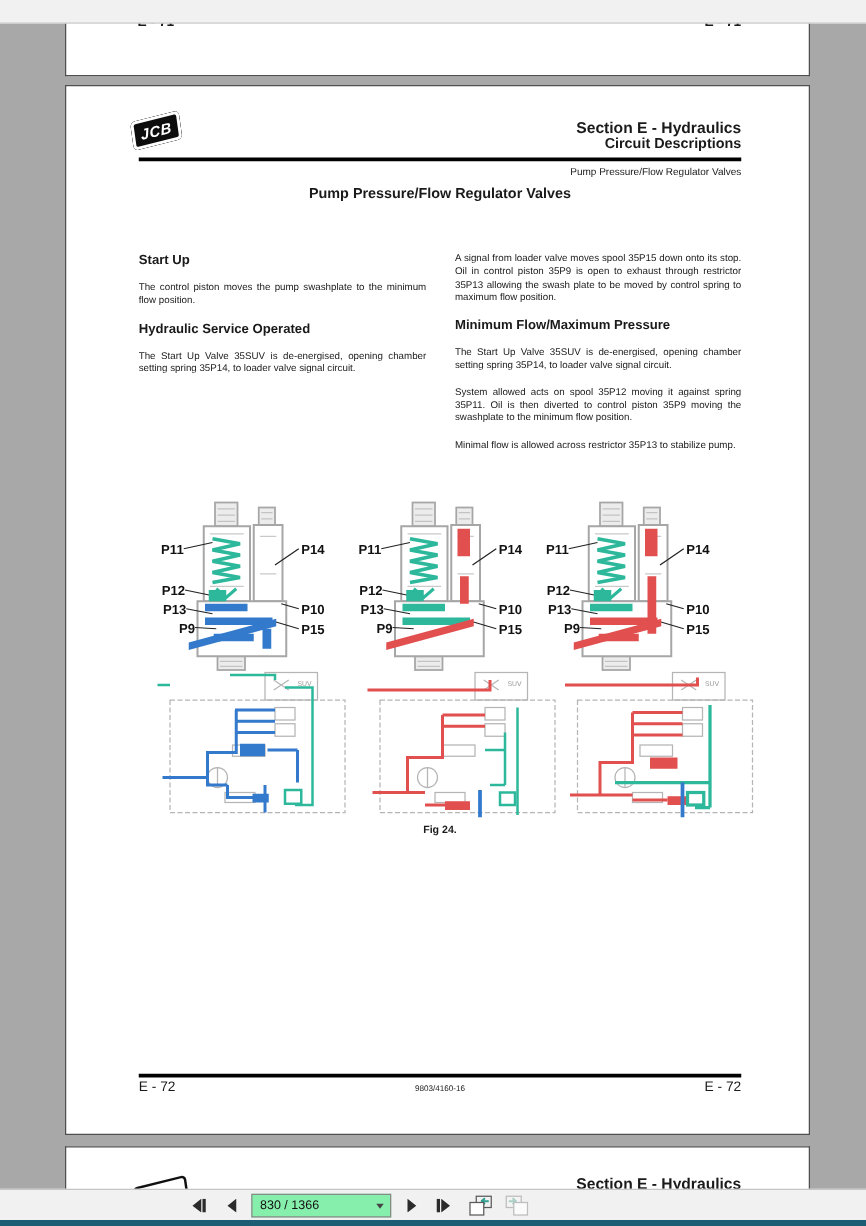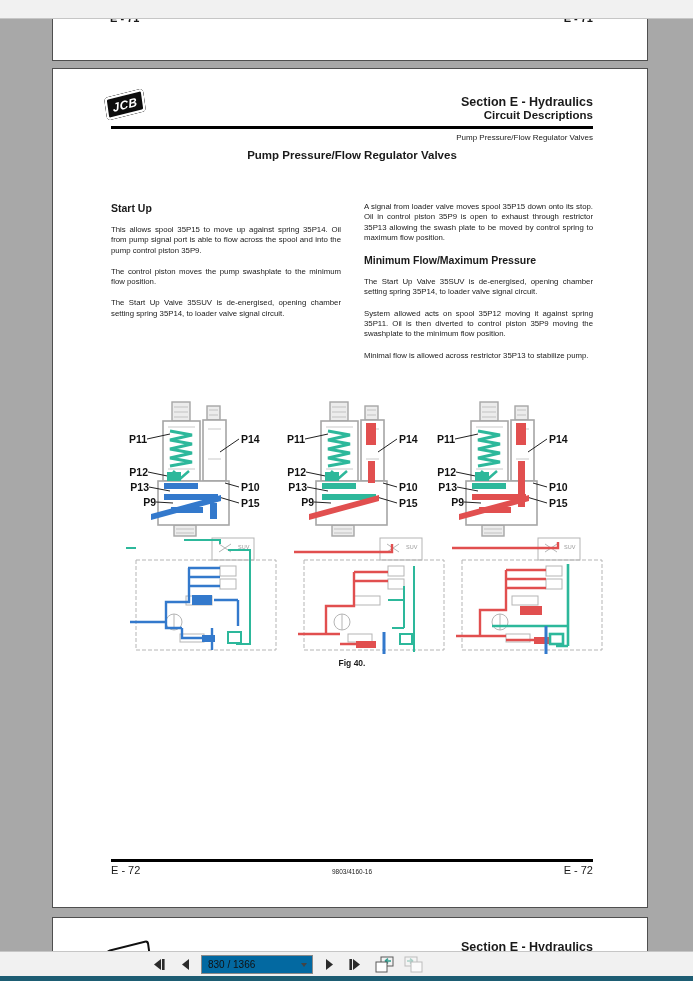--- a/index.html
+++ b/index.html
@@ -41,21 +41,21 @@
   .frule{position:absolute;left:58px;top:790px;width:482px;height:2.5px;background:#000;}
   .fnum{position:absolute;top:795px;font-weight:normal;font-size:11px;}
   .fnum.l{left:58px;} .fnum.r{right:54px;}
   .fdoc{position:absolute;left:58px;top:799px;width:482px;text-align:center;font-size:6.5px;}
   svg text{font-family:"Liberation Sans","DejaVu Sans",sans-serif;}
   
   .toolbar{position:absolute;left:0;top:951px;width:693px;height:25px;background:#f1f1f1;
            border-top:1px solid #c6c6c6;display:flex;align-items:center;}
   .tb-spacer{width:150px;}
   .tbtn{height:20px;display:flex;align-items:center;justify-content:center;background:transparent;border:none;padding:0 2px;cursor:default;}
-  .pagebox{display:flex;align-items:center;width:110px;height:17px;background:#0369a1;border:1px solid #8a8a8a;margin:0 8px;}
+  .pagebox{display:flex;align-items:center;width:110px;height:17px;background:#86efac;border:1px solid #8a8a8a;margin:0 8px;}
   .pagebox input{flex:1;min-width:0;border:none;outline:none;background:transparent;font-size:10px;
                  font-family:"Liberation Sans","DejaVu Sans",sans-serif;padding:0 0 0 6px;color:#111;}
   .caret{width:0;height:0;border-left:3.5px solid transparent;border-right:3.5px solid transparent;
          border-top:4px solid #444;margin-right:5px;}
   .mlA{margin-left:6px;} .mlB{margin-left:9px;}
   .band{position:absolute;left:0;top:976px;width:693px;height:5px;background:#1d5d73;}
   .defs-holder{position:absolute;width:0;height:0;overflow:hidden;}
 </style>
 </head>
 <body>
@@ -75,22 +75,22 @@
         <span>JCB</span>
       </div>
     <div class="hdr1">Section E - Hydraulics</div>
     <div class="hdr2">Circuit Descriptions</div>
     <div class="hrule"></div>
     <div class="crumb">Pump Pressure/Flow Regulator Valves</div>
     <div class="ptitle">Pump Pressure/Flow Regulator Valves</div>
 
     <div class="col l">
       <h2>Start Up</h2>
-      <p><span>This allows spool </span><span class="b">35P15</span><span> to move up against spring </span><span class="b">35P14</span><span>. Oil from pump signal port is able to flow across the spool and into the pump control piston </span><span class="b">35P9</span><span>.</span></p>
       <p><span>The control piston moves the pump swashplate to the minimum flow position.</span></p>
+      <h2>Hydraulic Service Operated</h2>
       <p><span>The Start Up Valve </span><span class="b">35SUV</span><span> is de-energised, opening chamber setting spring </span><span class="b">35P14</span><span>, to loader valve signal circuit.</span></p>
     </div>
 
     <div class="col r">
       <p><span>A signal from loader valve moves spool </span><span class="b">35P15</span><span> down onto its stop. Oil in control piston </span><span class="b">35P9</span><span> is open to exhaust through restrictor </span><span class="b">35P13</span><span> allowing the swash plate to be moved by control spring to maximum flow position.</span></p>
       <h2>Minimum Flow/Maximum Pressure</h2>
       <p><span>The Start Up Valve </span><span class="b">35SUV</span><span> is de-energised, opening chamber setting spring </span><span class="b">35P14</span><span>, to loader valve signal circuit.</span></p>
       <p><span>System allowed acts on spool </span><span class="b">35P12</span><span> moving it against spring </span><span class="b">35P11</span><span>. Oil is then diverted to control piston </span><span class="b">35P9</span><span> moving the swashplate to the minimum flow position.</span></p>
       <p><span>Minimal flow is allowed across restrictor </span><span class="b">35P13</span><span> to stabilize pump.</span></p>
     </div>
@@ -220,21 +220,21 @@
       </g>
       <rect x="70" y="70" width="22" height="9" fill="#e14f4f"></rect>
       <rect x="84" y="101" width="16" height="7" fill="#e14f4f"></rect>
       <g fill="none" stroke="#2db89b" stroke-width="2.6">
         <path d="M42 90 H118 M118 28 V110 M118 110 H106"></path>
         <rect x="100" y="98" width="13" height="10" fill="#fff"></rect>
       </g>
       <path d="M96 90 V118" stroke="#3379cc" stroke-width="3" fill="none"></path>
     </svg>
 
-    <div class="figcap">Fig 40.</div>
+    <div class="figcap">Fig 24.</div>
 
     <div class="frule"></div>
     <div class="fnum l">E - 72</div>
     <div class="fdoc">9803/4160-16</div>
     <div class="fnum r">E - 72</div>
   </div>
 
   <div class="sliver-next">
     <div class="next-logo"></div>
     <div class="next-hdr">Section E - Hydraulics</div>

